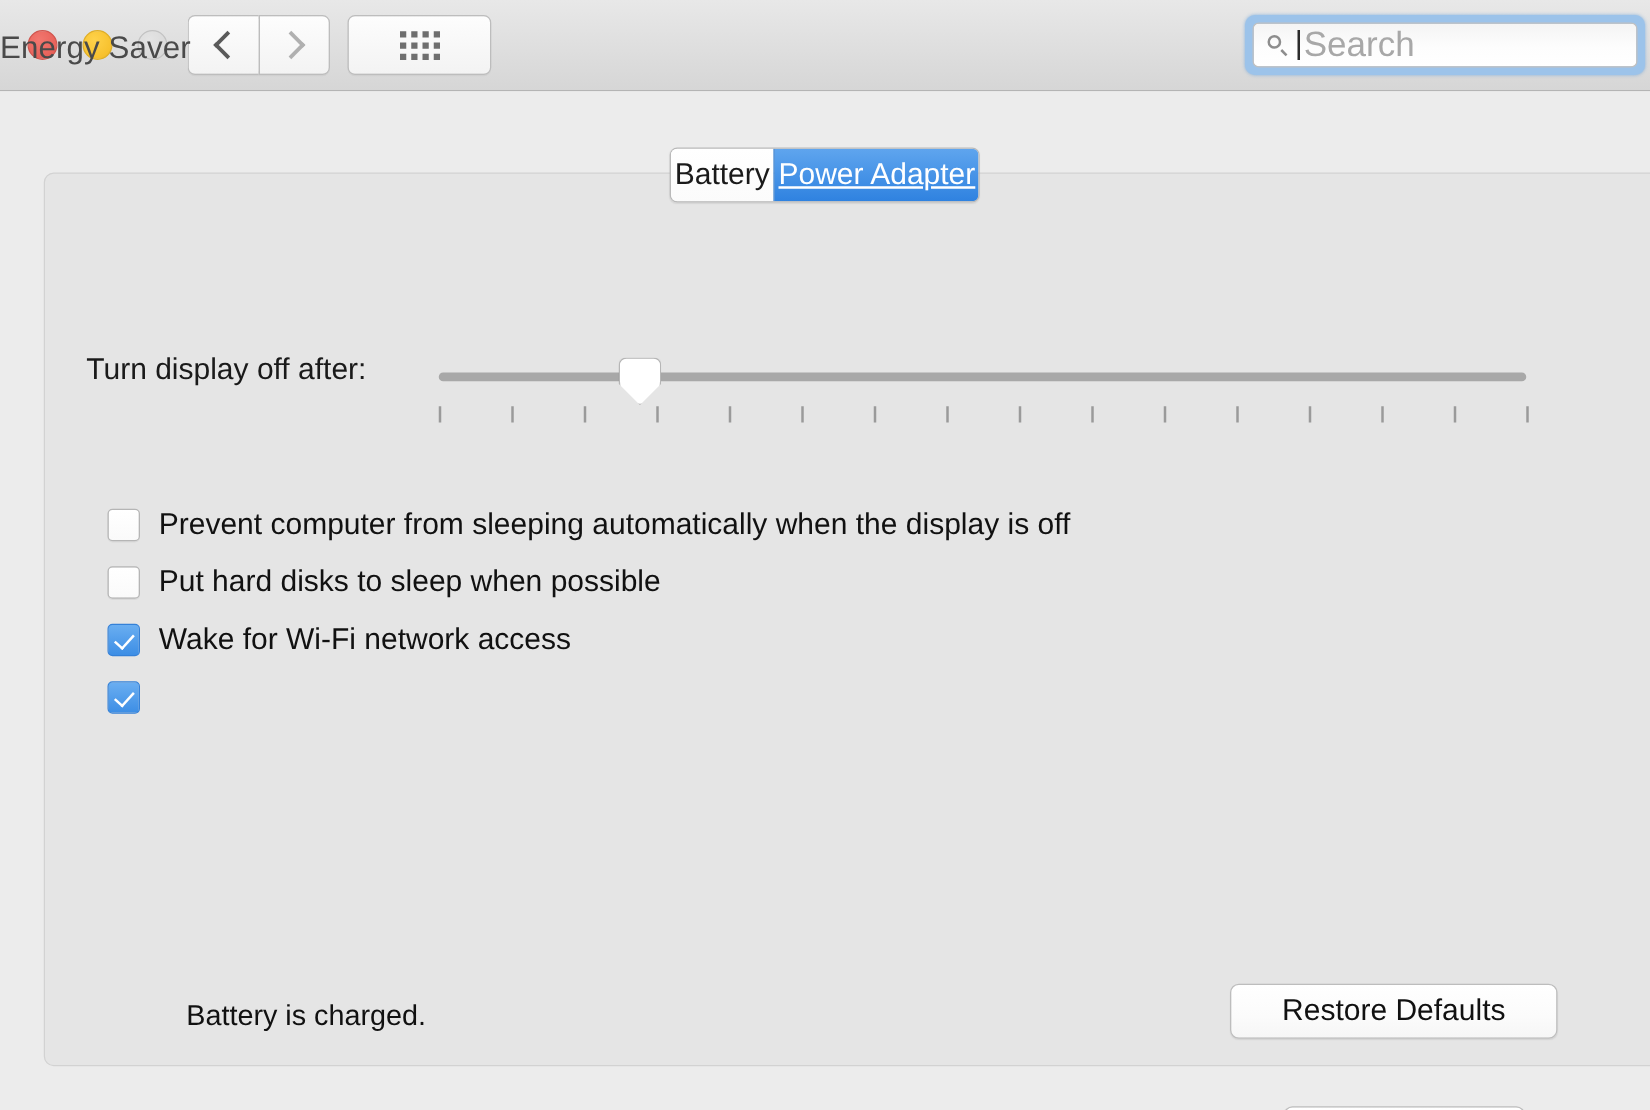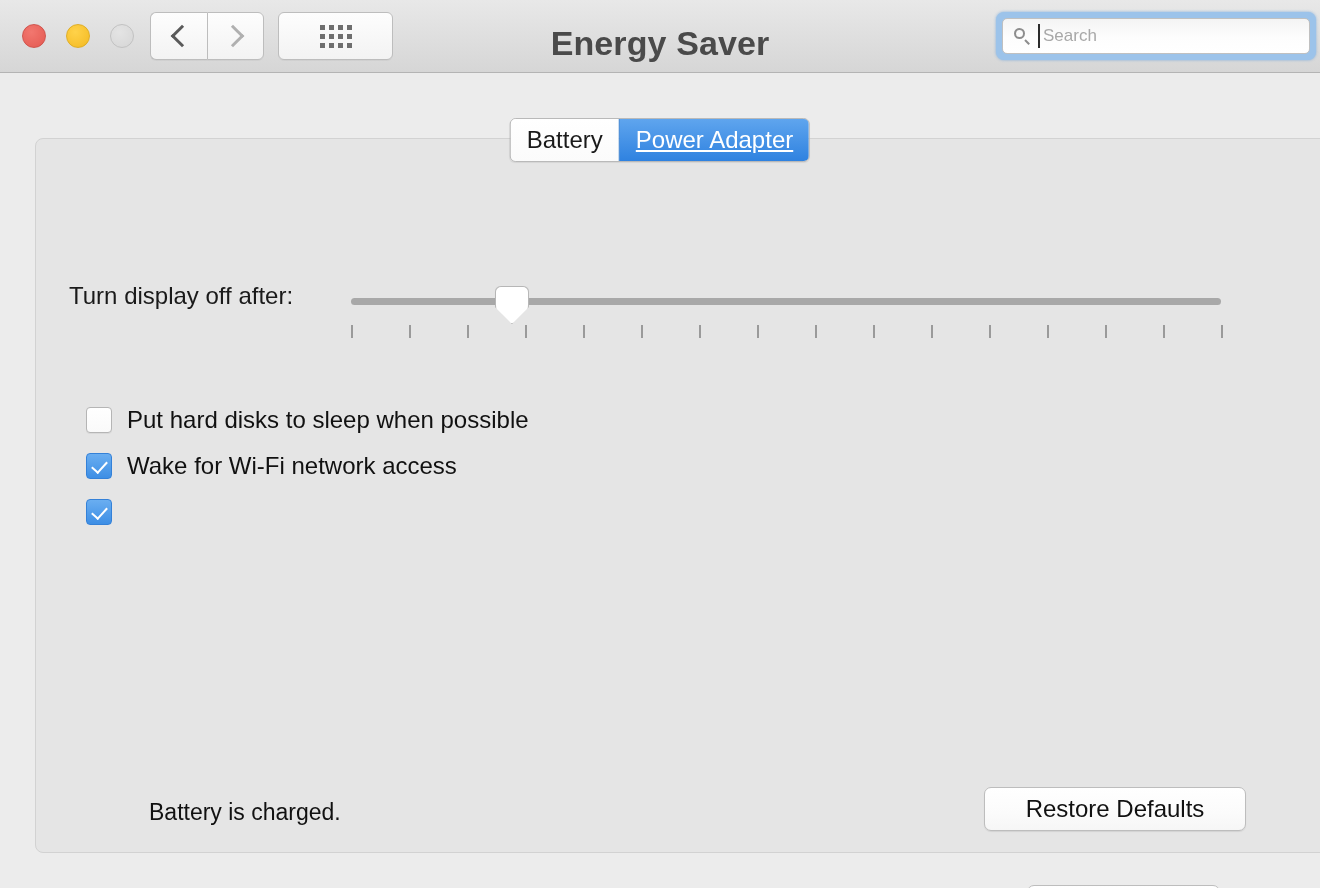--- a/index.html
+++ b/index.html
@@ -127,25 +127,23 @@
     width: 5px;
     height: 5px;
     background: #6e6e6e;
   }
 
   .win-title {
     position: absolute;
     left: 0;
     right: 0;
     top: 24px;
-    text-align: center;
-    font-size: 34px;
+    font-size: 25px;
     color: #4a4a4a;
     letter-spacing: 0.1px;
-    font-weight: bold;
   }
 
   .search-wrap {
     position: absolute;
     right: 4px;
     top: 12px;
     width: 320px;
     height: 48px;
     border-radius: 8px;
     box-sizing: border-box;
@@ -192,21 +190,21 @@
     transform: rotate(45deg);
     transform-origin: left center;
   }
   .caret {
     width: 2px;
     height: 24px;
     background: #2b2b2b;
     margin-right: 3px;
   }
   .search-ph {
-    font-size: 17px;
+    font-size: 28px;
     color: #a8a8a8;
   }
 
   
   .content {
     position: relative;
     flex: 1 1 auto;
     background: #ececec;
   }
 
@@ -221,21 +219,21 @@
     overflow: hidden;
     border: 1px solid #b9b9b9;
     box-shadow: 0 1px 1px rgba(0,0,0,0.07);
     z-index: 5;
   }
   .seg {
     display: flex;
     align-items: center;
     justify-content: center;
     font-size: 24px;
-    padding: 0 16px;
+    padding: 0 3px;
     box-sizing: border-box;
     cursor: default;
   }
   .seg-off {
     background: linear-gradient(to bottom, #ffffff 0%, #fbfbfb 100%);
     color: #1a1a1a;
   }
   .seg-on {
     background: linear-gradient(to bottom, #5fa5ee 0%, #2f82e0 100%);
     color: #ffffff;
@@ -507,20 +505,24 @@
           <span class="tick" style="left: 80%;"></span>
           <span class="tick" style="left: 86.6667%;"></span>
           <span class="tick" style="left: 93.3333%;"></span>
           <span class="tick" style="left: 100%;"></span>
         </div>
 
 
       <div class="checks">
         <div class="check-row">
           <span class="cb cb-off"></span>
+          <span class="check-label">Prevent computer from sleeping automatically when the display is off</span>
+        </div>
+        <div class="check-row">
+          <span class="cb cb-off"></span>
           <span class="check-label">Put hard disks to sleep when possible</span>
         </div>
         <div class="check-row">
           <span class="cb cb-on"></span>
           <span class="check-label">Wake for Wi-Fi network access</span>
         </div>
         <div class="check-row">
           <span class="cb cb-on"></span>
         </div>
       </div>

